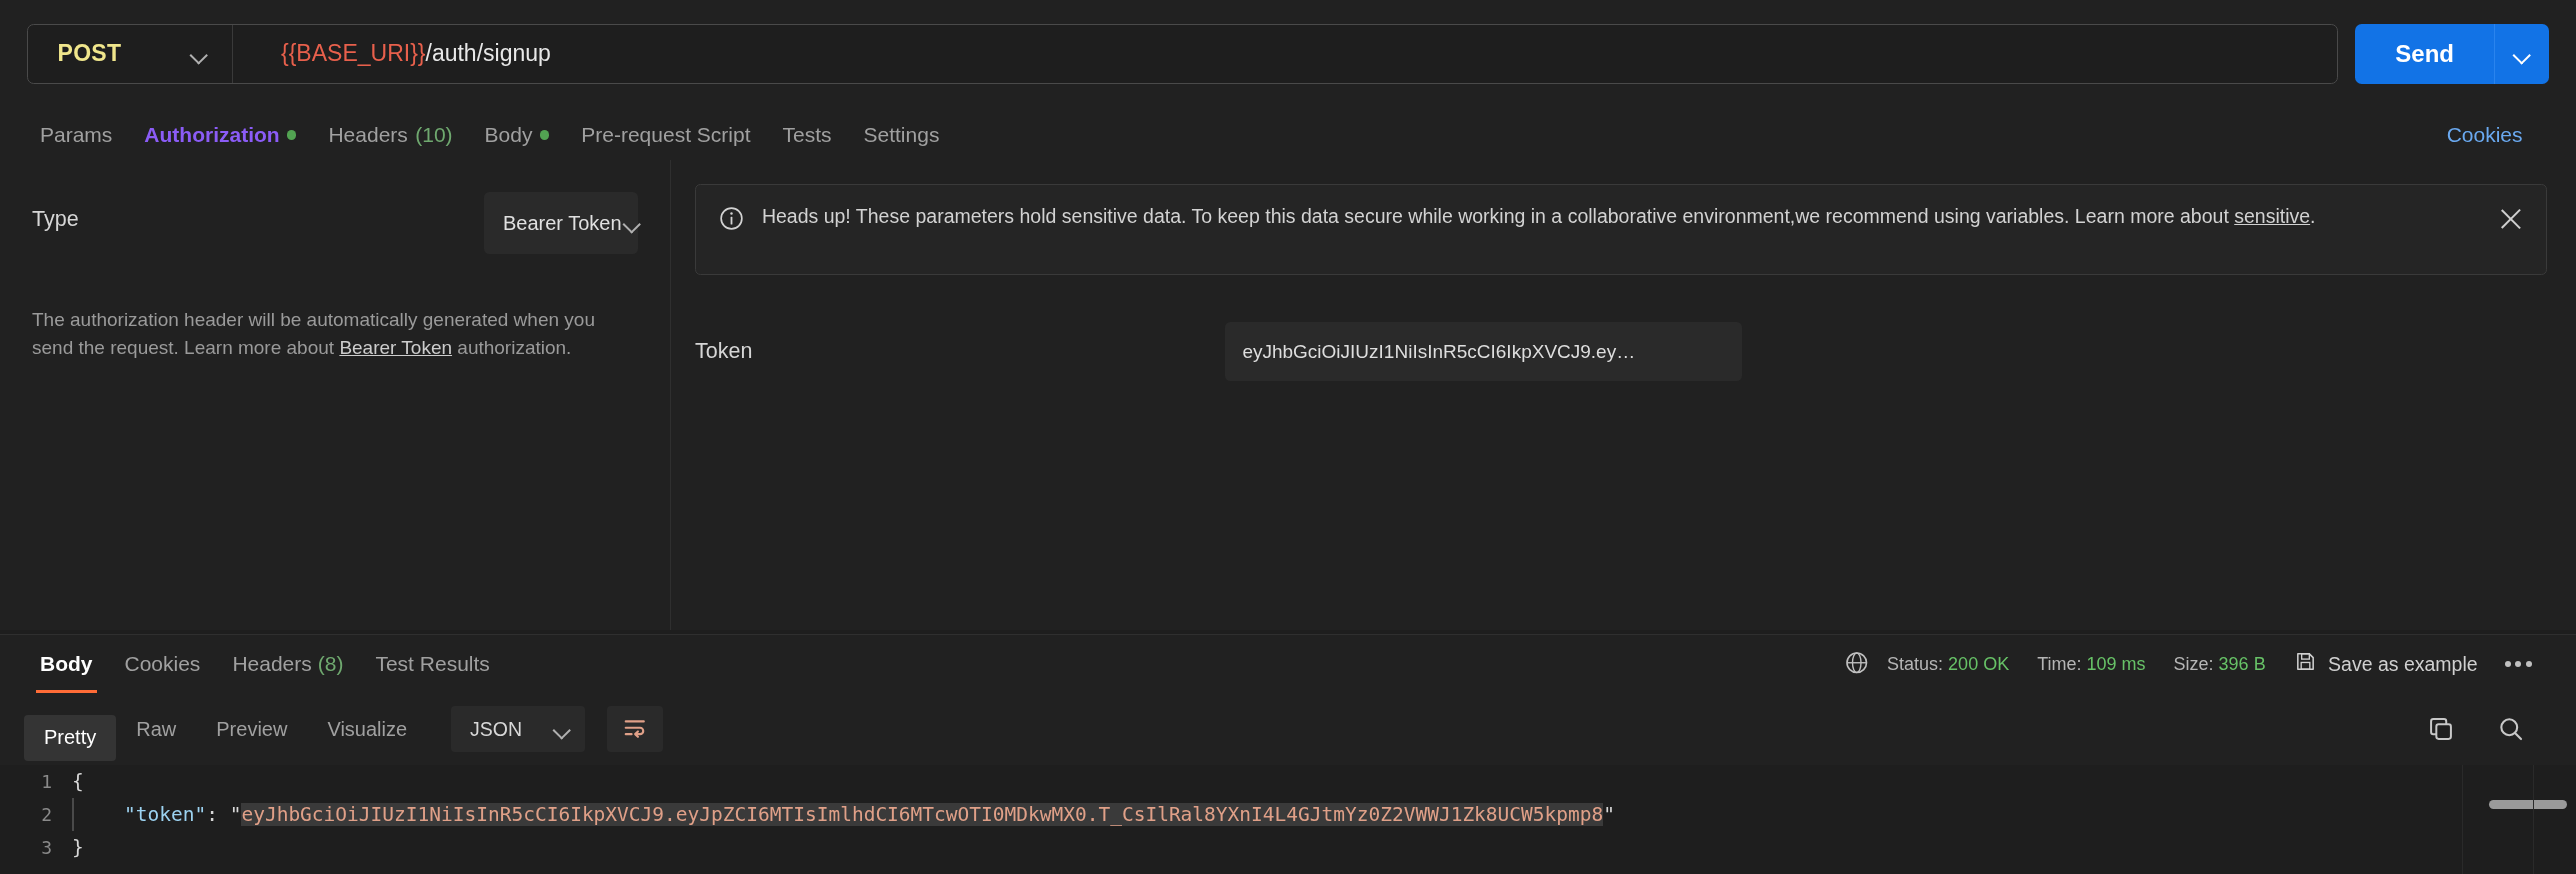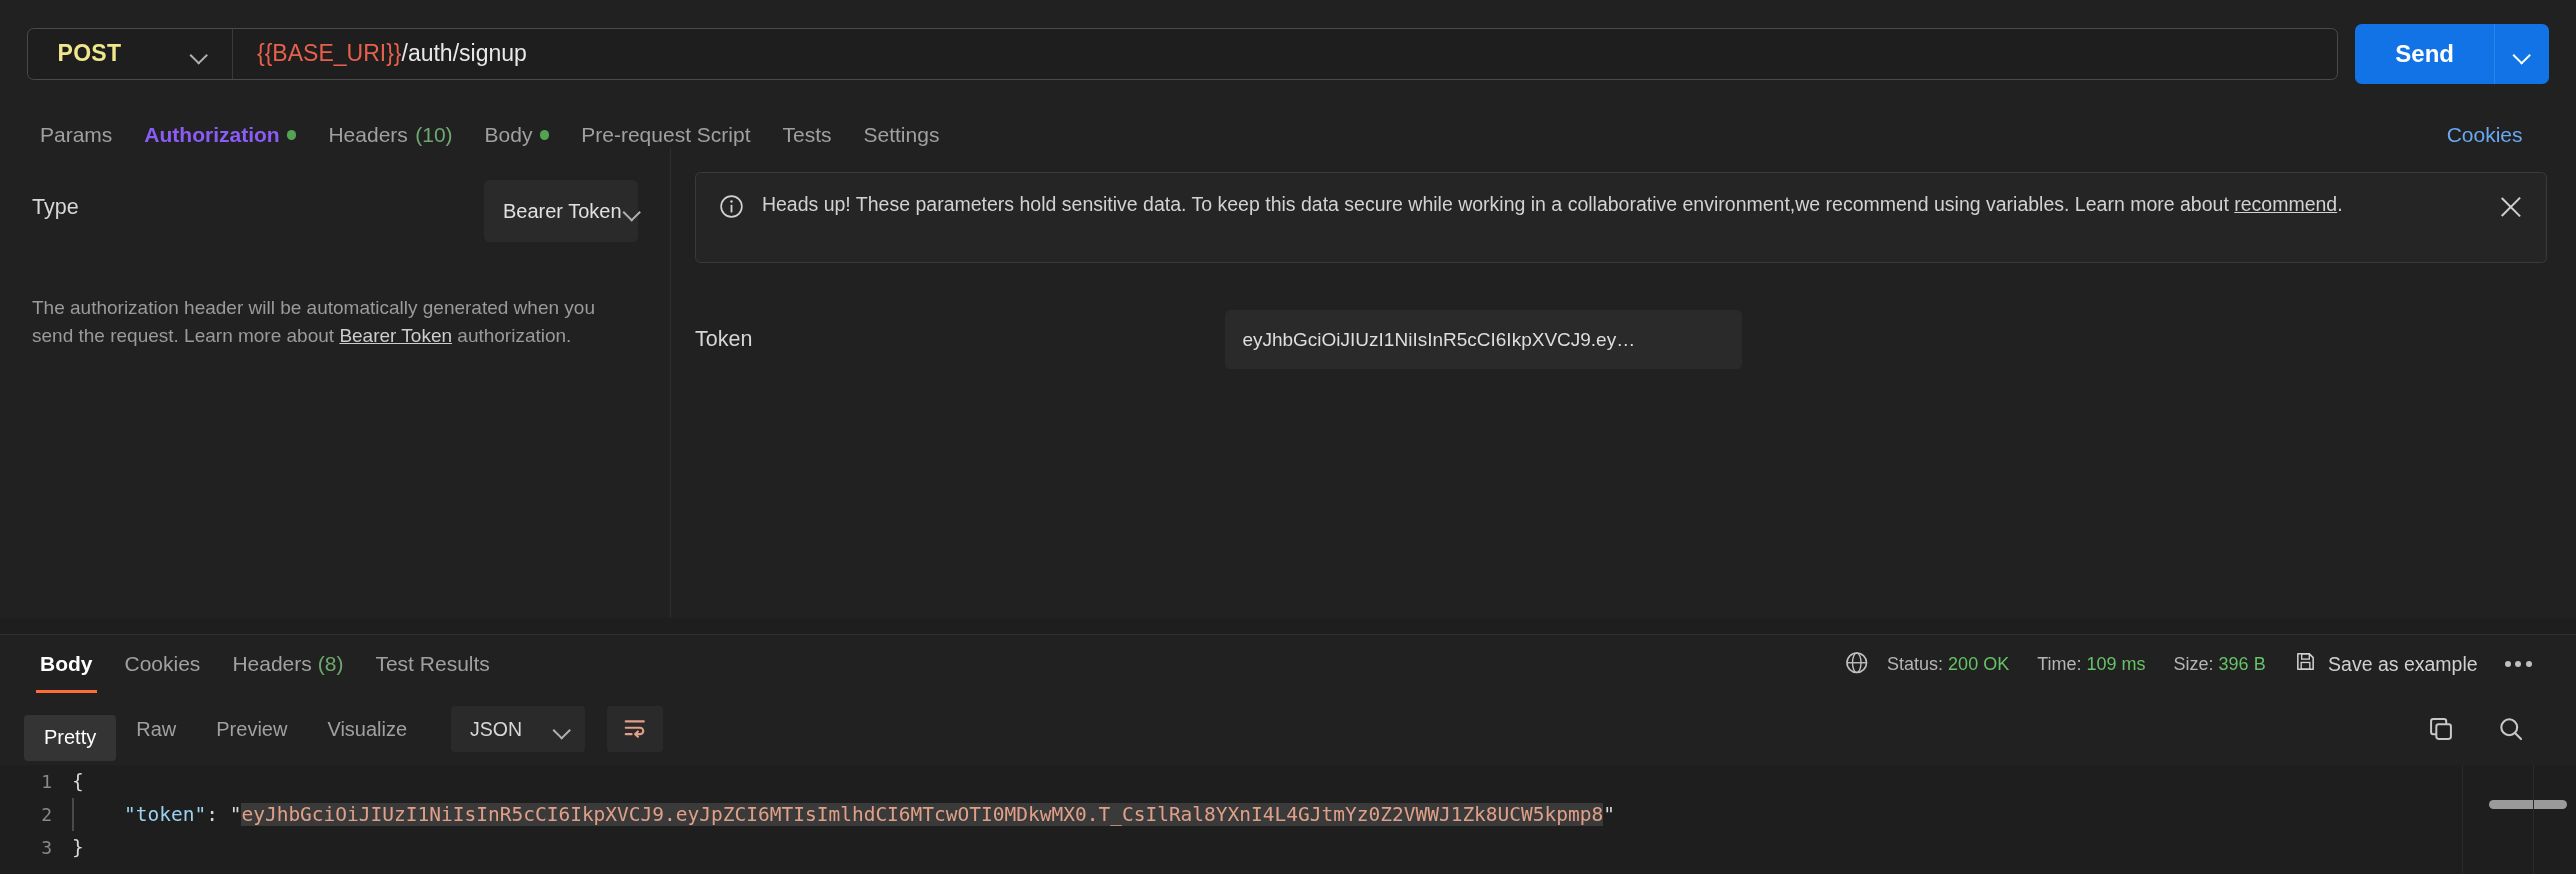--- a/index.html
+++ b/index.html
@@ -11,26 +11,27 @@
   }
   body { position: relative; }
 
   
   .url-row {
     position: absolute; left: 0; top: 0; width: 2576px; height: 107px;
     background: #212121;
     display: flex; align-items: center; padding: 0 27px;
   }
   .url-box {
-    flex: 1; height: 52px;
+    flex: 1; height: 60px;
     background: #1e1e1e;
     border: 1.3px solid #4a4a4a;
     border-radius: 6.7px;
     display: flex; align-items: center;
     overflow: hidden;
+    gap: 24px;
   }
   .method-select {
     width: 205px; height: 100%;
     display: flex; align-items: center; justify-content: space-between;
     padding: 0 23px 0 29.5px;
     border-right: 1.3px solid #3a3a3a;
     cursor: pointer;
   }
   .method-label {
     font-size: 23px; font-weight: 700; color: #f0e68c; letter-spacing: 0.3px;
@@ -89,21 +90,21 @@
   }
   .tab .count { color: #6fa86f; }
   .dot { width: 9.4px; height: 9.4px; border-radius: 50%; background: #52a352; display: inline-block; }
   .cookies-link {
     margin-left: auto; margin-right: 29.5px;
     font-size: 21px; color: #6aa9f0; cursor: pointer;
   }
 
   
   .auth-wrap {
-    position: absolute; left: 0; top: 148px; width: 2576px; height: 470px;
+    position: absolute; left: 0; top: 160px; width: 2576px; height: 470px;
     display: flex; background: #212121;
   }
   .auth-left {
     width: 671px; flex: none; padding: 32px 32px 0 32px;
     border-right: 1.3px solid #2f2f2f;
   }
   .type-row { display: flex; align-items: flex-start; }
   .type-label { font-size: 21.5px; color: #d6d6d6; padding-top: 14.8px; }
   .type-select {
     margin-left: auto; width: 154px; height: 62px;
@@ -314,21 +315,21 @@
   <div class="auth-right">
     <div class="banner">
       <span class="info-icon">
         <svg width="27" height="27" viewBox="0 0 24 24" fill="none">
           <circle cx="12" cy="12" r="9.2" stroke="#d2d2d2" stroke-width="1.5"></circle>
           <circle cx="12" cy="7.6" r="1.1" fill="#d2d2d2"></circle>
           <rect x="11.2" y="10.4" width="1.6" height="7" rx="0.6" fill="#d2d2d2"></rect>
         </svg>
       </span>
       <div class="banner-text">
-        <span>Heads up! These parameters hold sensitive data. To keep this data secure while working in a collaborative environment,we recommend using variables. Learn more about </span><a>recommend</a><span>.</span>
+        <span>Heads up! These parameters hold sensitive data. To keep this data secure while working in a collaborative environment,we recommend using variables. Learn more about </span><a>sensitive</a><span>.</span>
       </div>
       <div class="banner-close"></div>
     </div>
 
     <div class="token-row">
       <div class="token-label">Token</div>
       <div class="token-input">eyJhbGciOiJIUzI1NiIsInR5cCI6IkpXVCJ9.ey…</div>
     </div>
   </div>
 </div>

